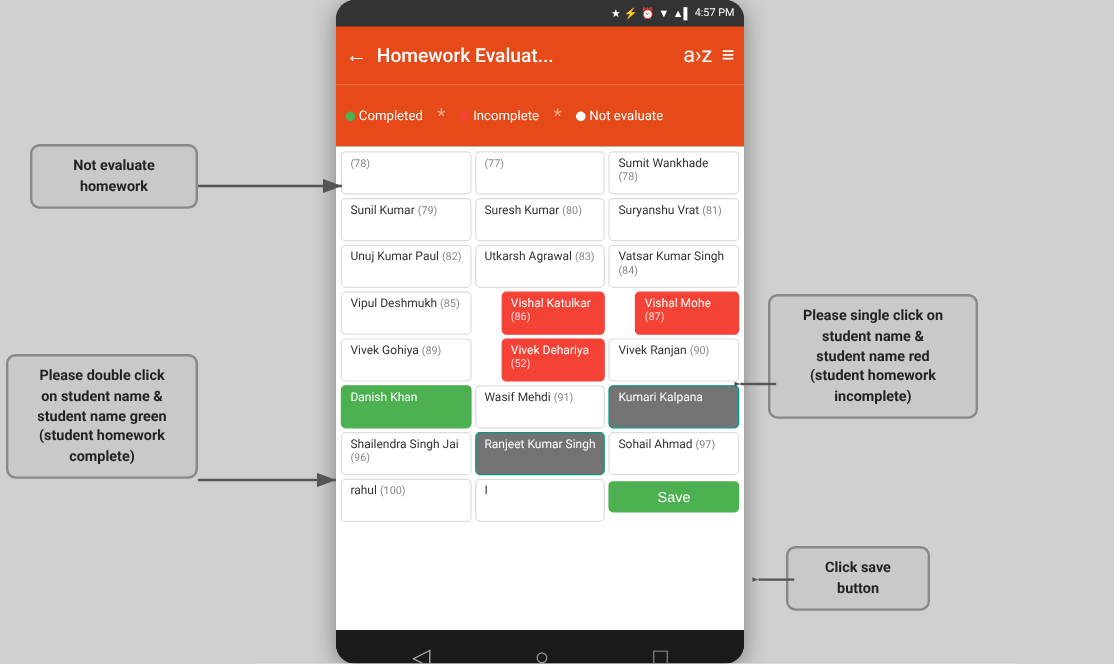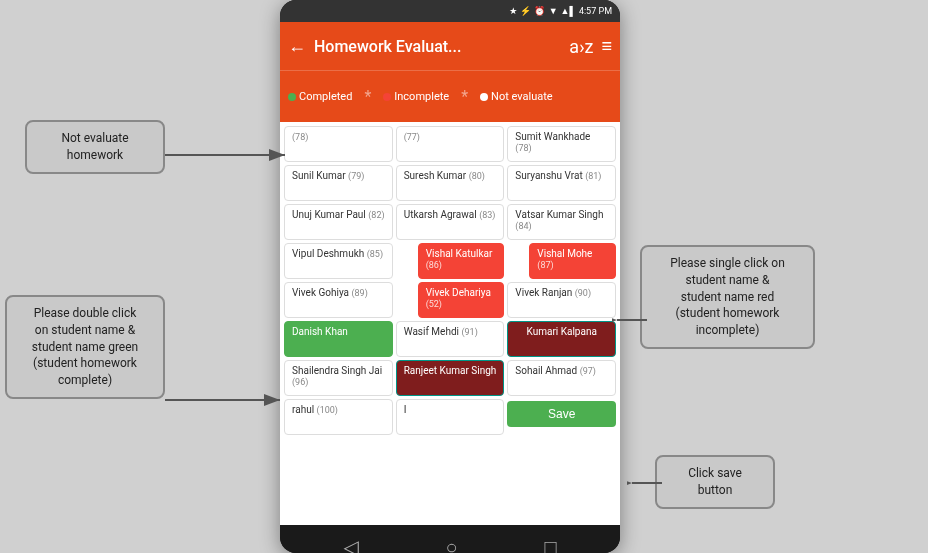--- a/index.html
+++ b/index.html
@@ -147,24 +147,23 @@
     }
 
     .student-cell.red {
       background: #f44336;
       color: white;
       border-color: #f44336;
       margin-left: 22px;
     }
 
     .student-cell.teal {
-      background: #7f1d1d;
+      background: #737373;
       color: white;
       border-color: #009688;
-      text-align: center;
     }
 
     .student-cell .num {
       color: #888;
       font-size: 9px;
     }
 
     .student-cell.green .num,
     .student-cell.red .num,
     .student-cell.teal .num {
@@ -200,21 +199,21 @@
     }
 
     
     .annotation {
       position: absolute;
       background: rgba(200,200,200,0.95);
       border: 2px solid #888;
       border-radius: 8px;
       padding: 8px 10px;
       font-size: 12px;
-      font-weight: normal;
+      font-weight: bold;
       text-align: center;
       color: #222;
       line-height: 1.4;
     }
 
     
     .arrow-svg {
       position: absolute;
     }
   </style>

